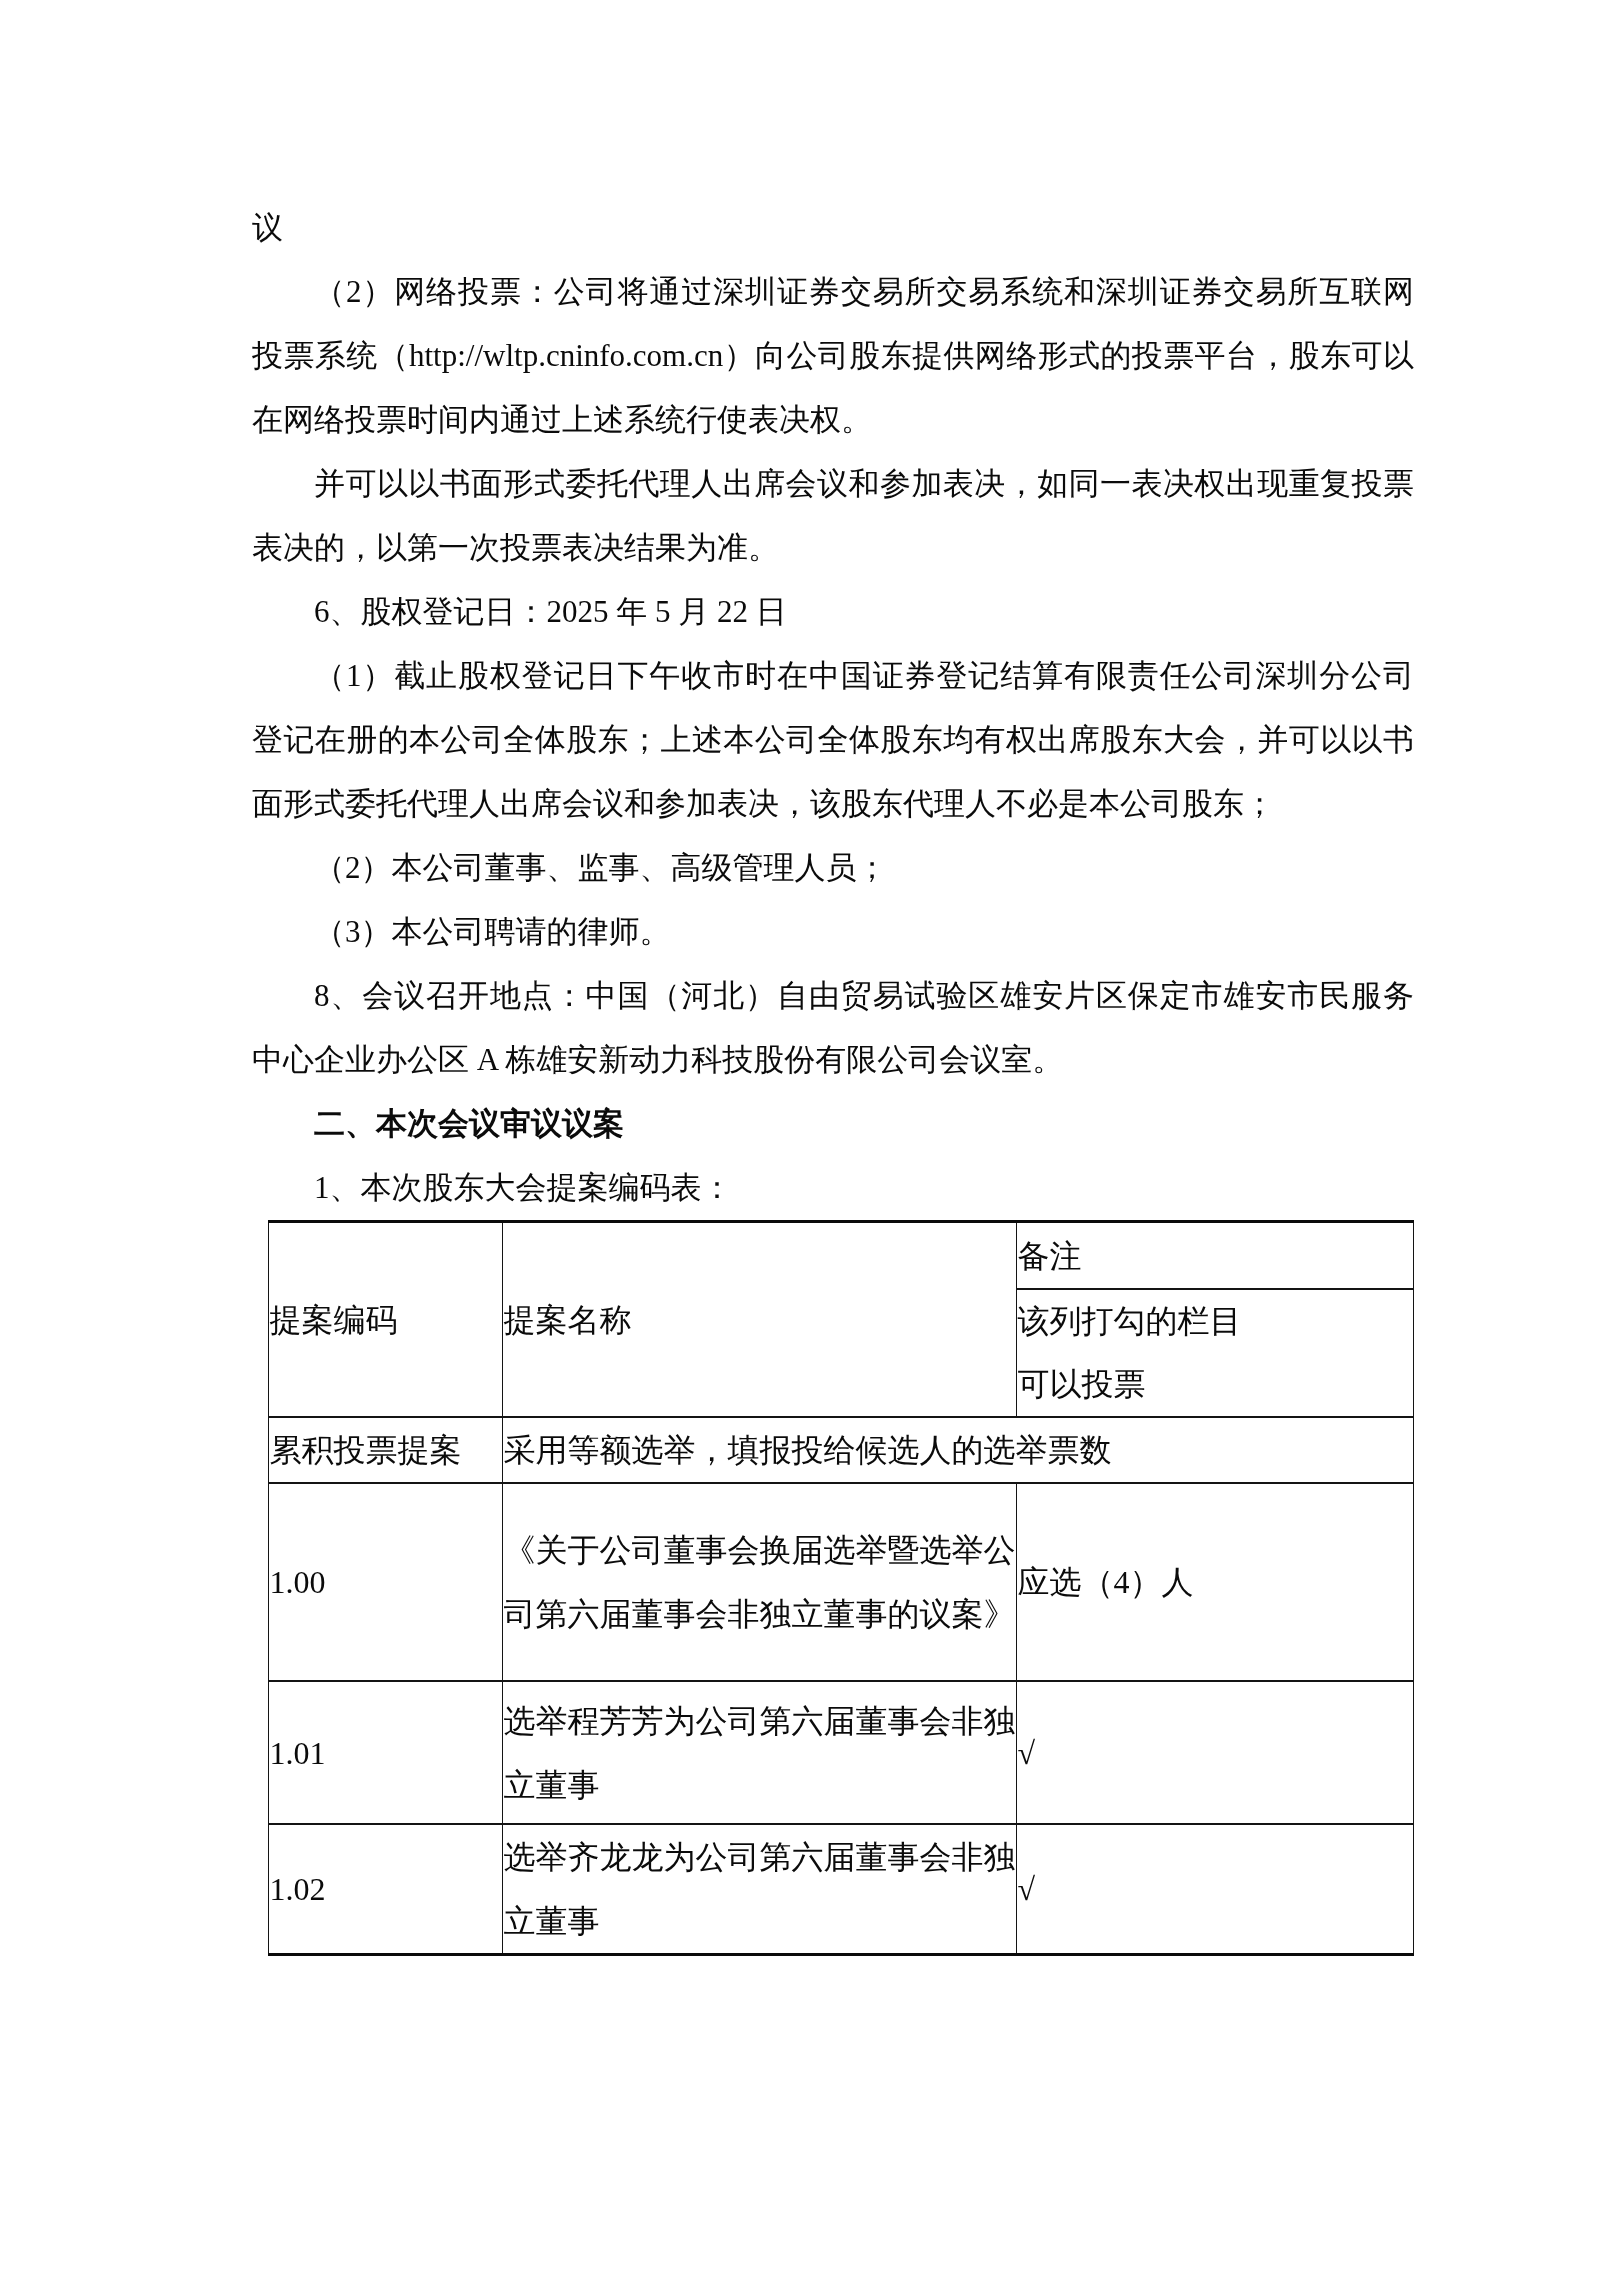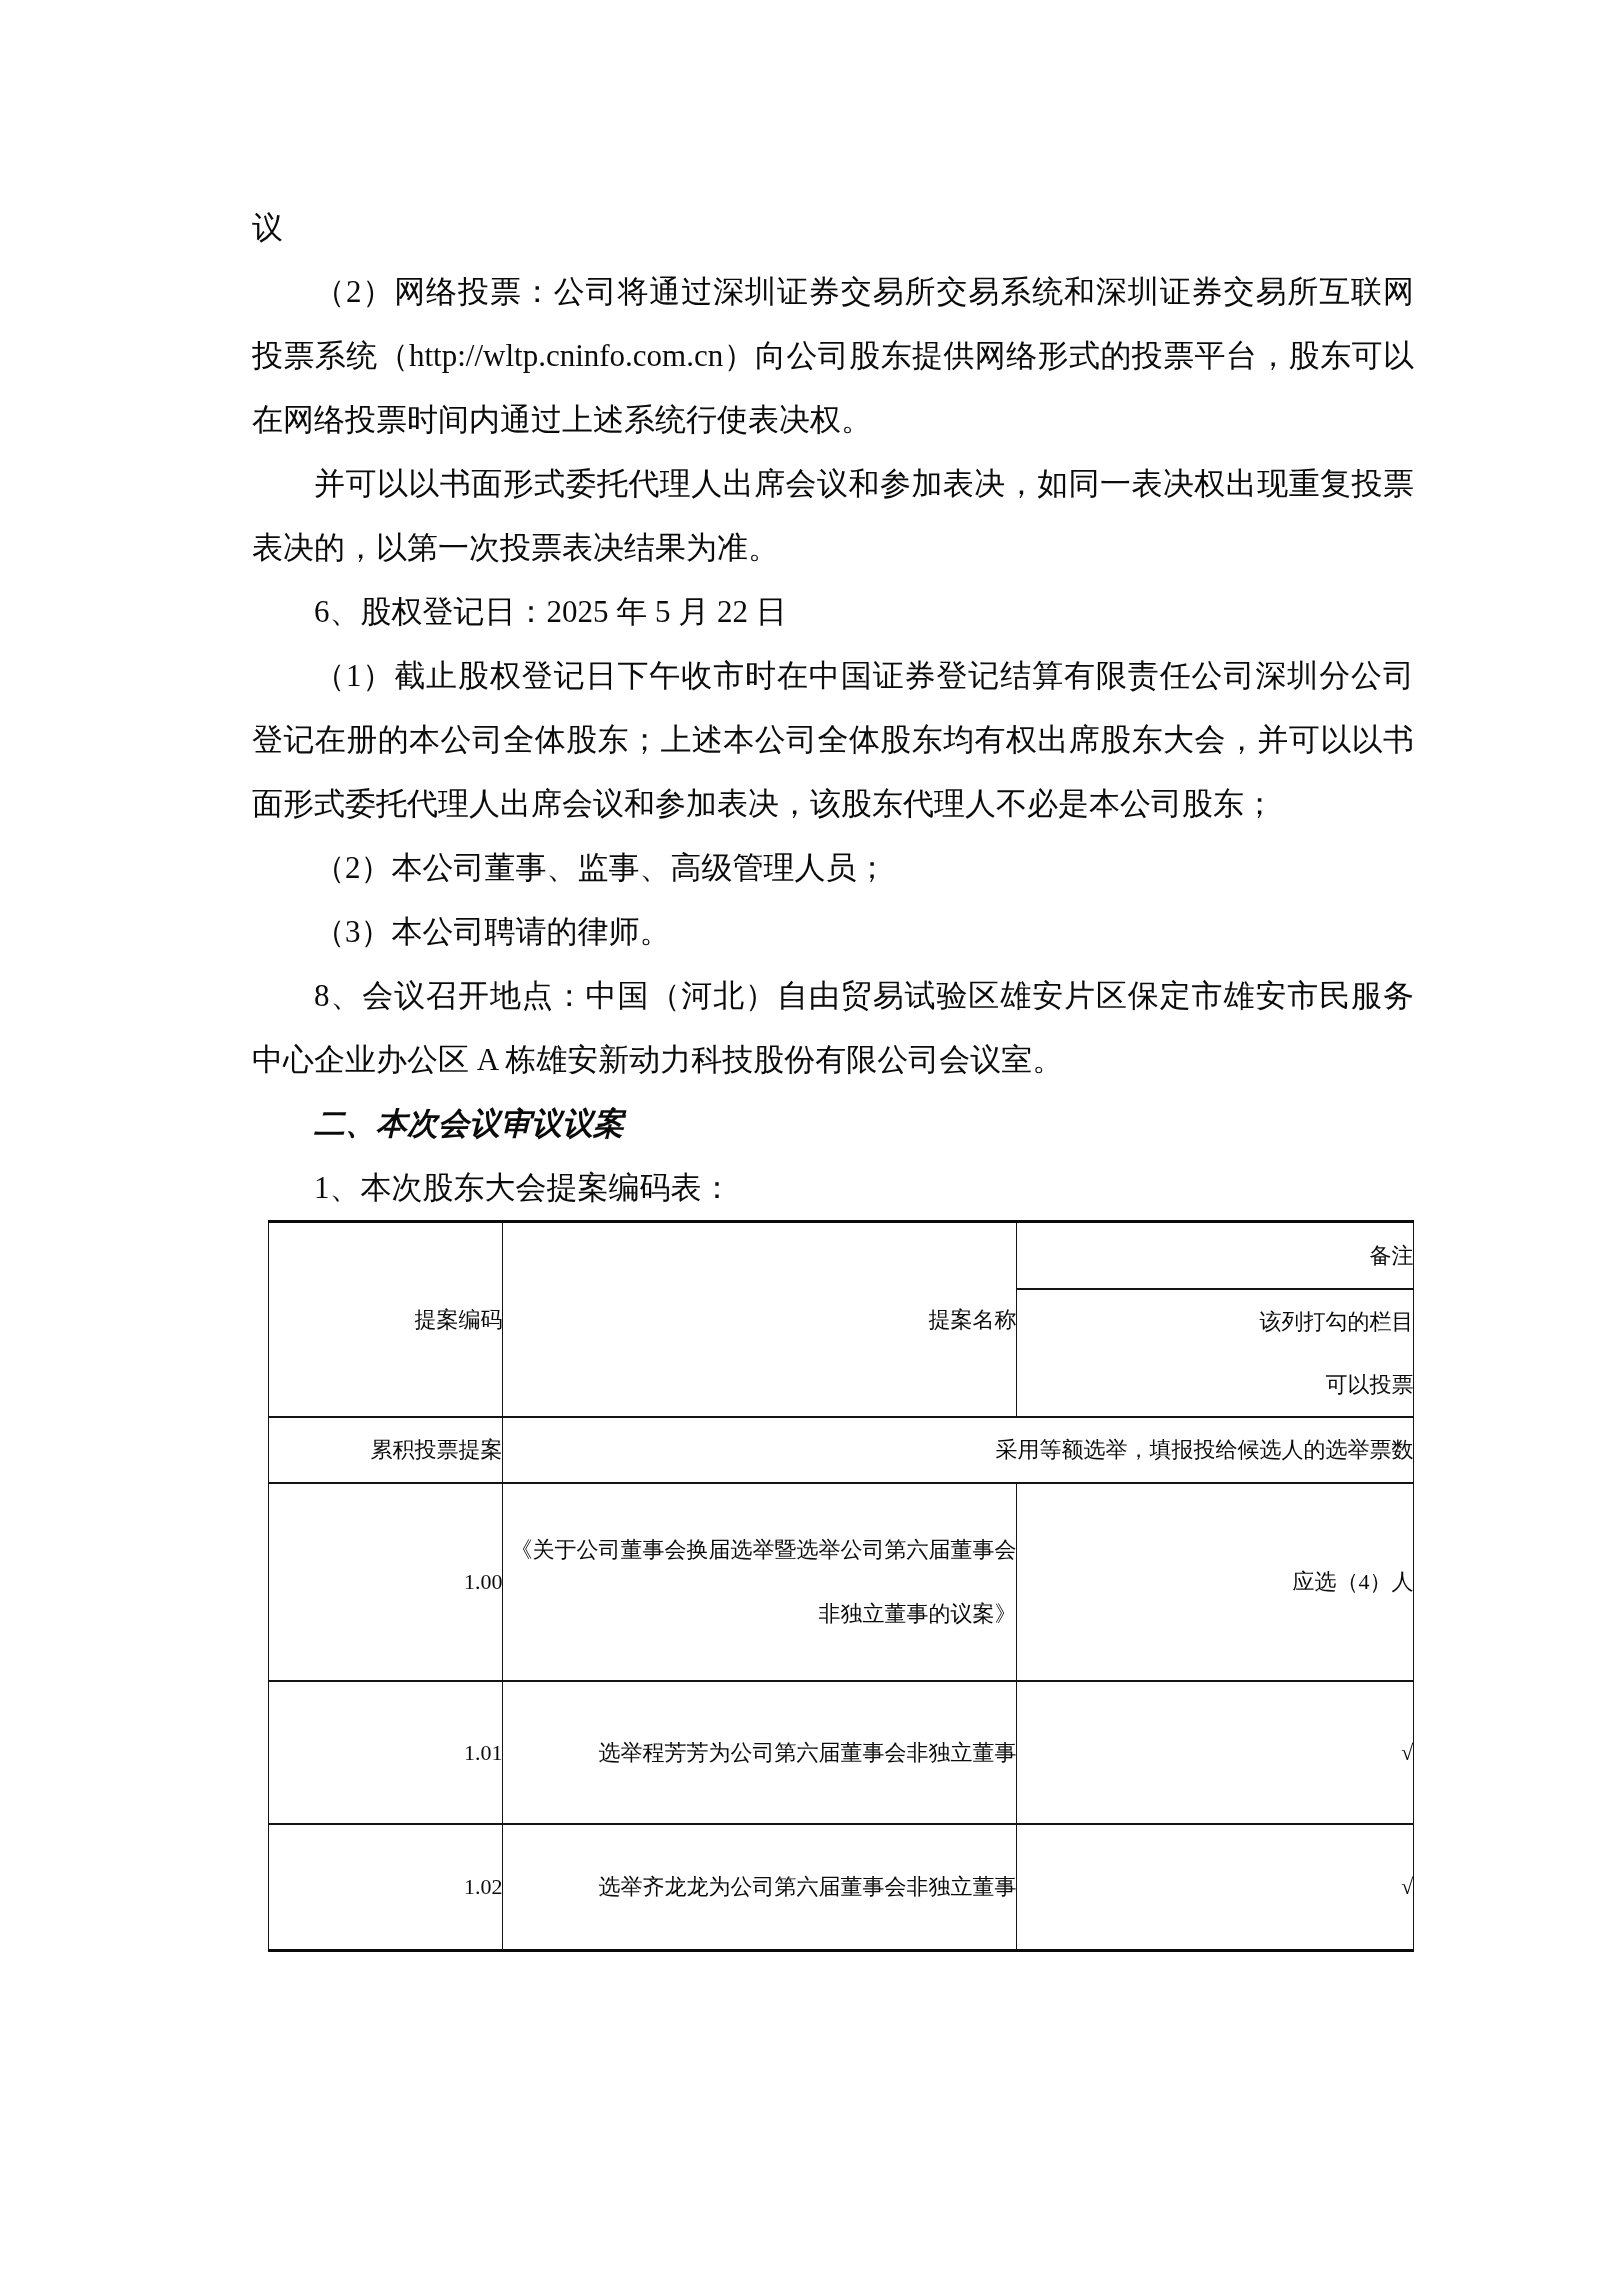--- a/index.html
+++ b/index.html
@@ -29,38 +29,37 @@
   .content p.no-indent {
     text-indent: 0;
   }
   .section-heading {
     margin: 0;
     font-size: 31px;
     line-height: 64px;
     font-weight: bold;
     text-indent: 62px;
     text-align: left;
-    font-style: italic;
   }
   table.proposal-table {
     border-collapse: collapse;
     table-layout: fixed;
     width: 1145px;
     margin-left: 16.4px;
     border-top: 3.3px solid #0b0b0b;
     border-bottom: 3.3px solid #0b0b0b;
   }
   table.proposal-table td {
     border-left: 1.3px solid #141414;
     border-right: 1.3px solid #141414;
     border-top: 2px solid #141414;
     border-bottom: 2px solid #141414;
-    font-size: 22px;
+    font-size: 32px;
     line-height: 64px;
-    text-align: right;
+    text-align: left;
     vertical-align: middle;
     padding: 0;
     overflow: hidden;
   }
   tr.hdr-top td.remark-hd { height: 65px; }
   tr.hdr-sub td { height: 126px; }
   tr.cum-row td { height: 64px; }
   tr.row-0 td { height: 196px; }
   tr.row-1 td { height: 141px; }
   tr.row-2 td { height: 124px; }

